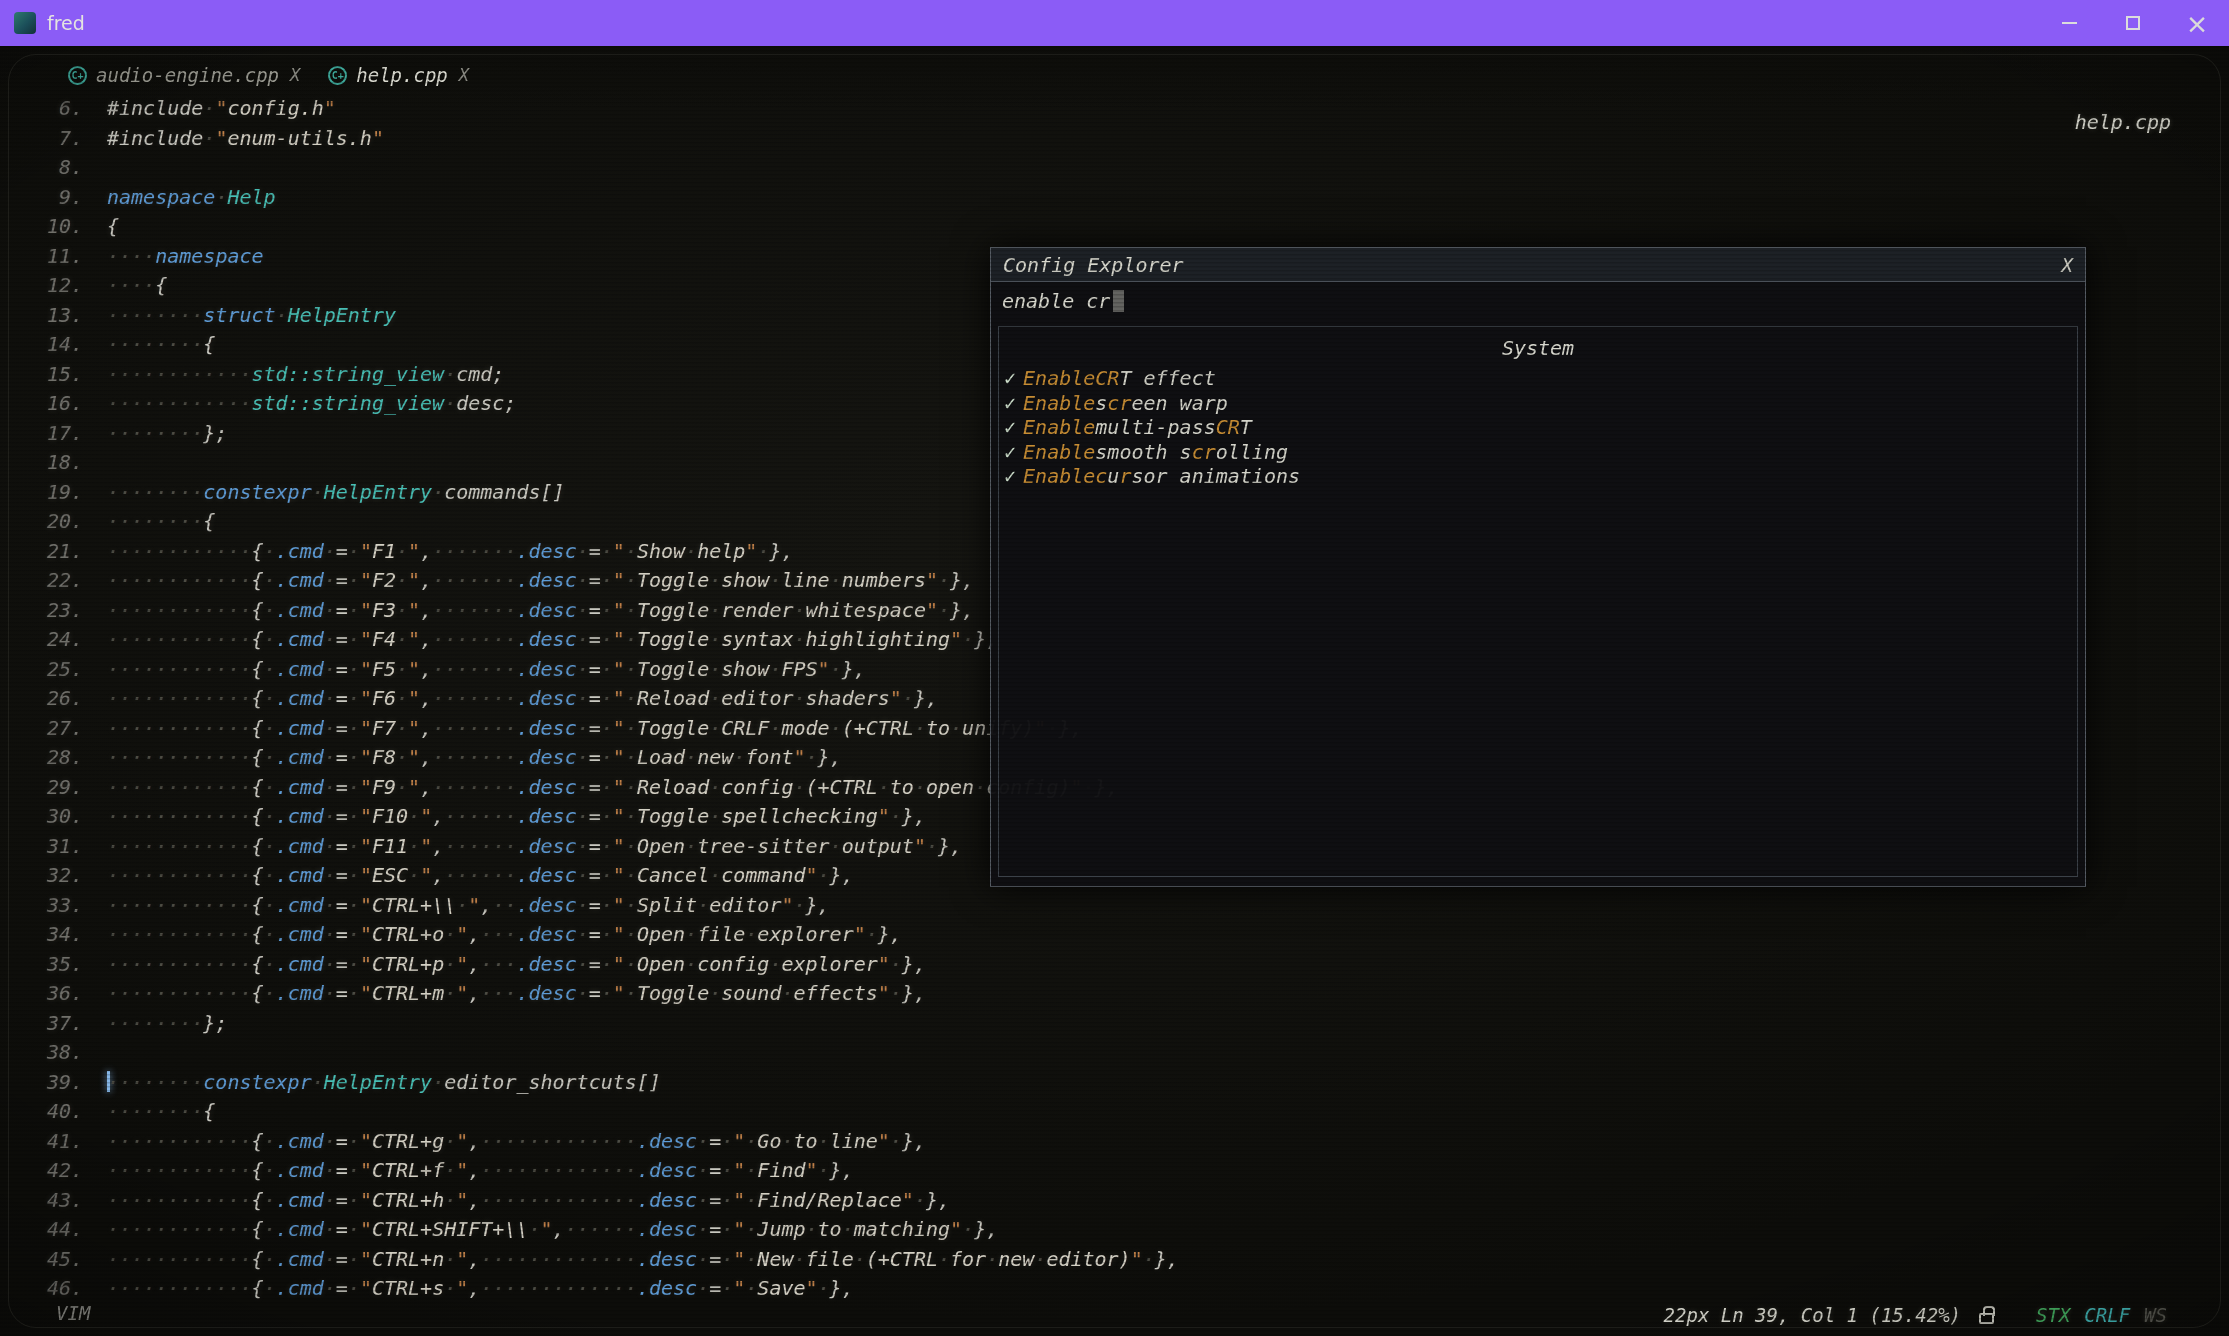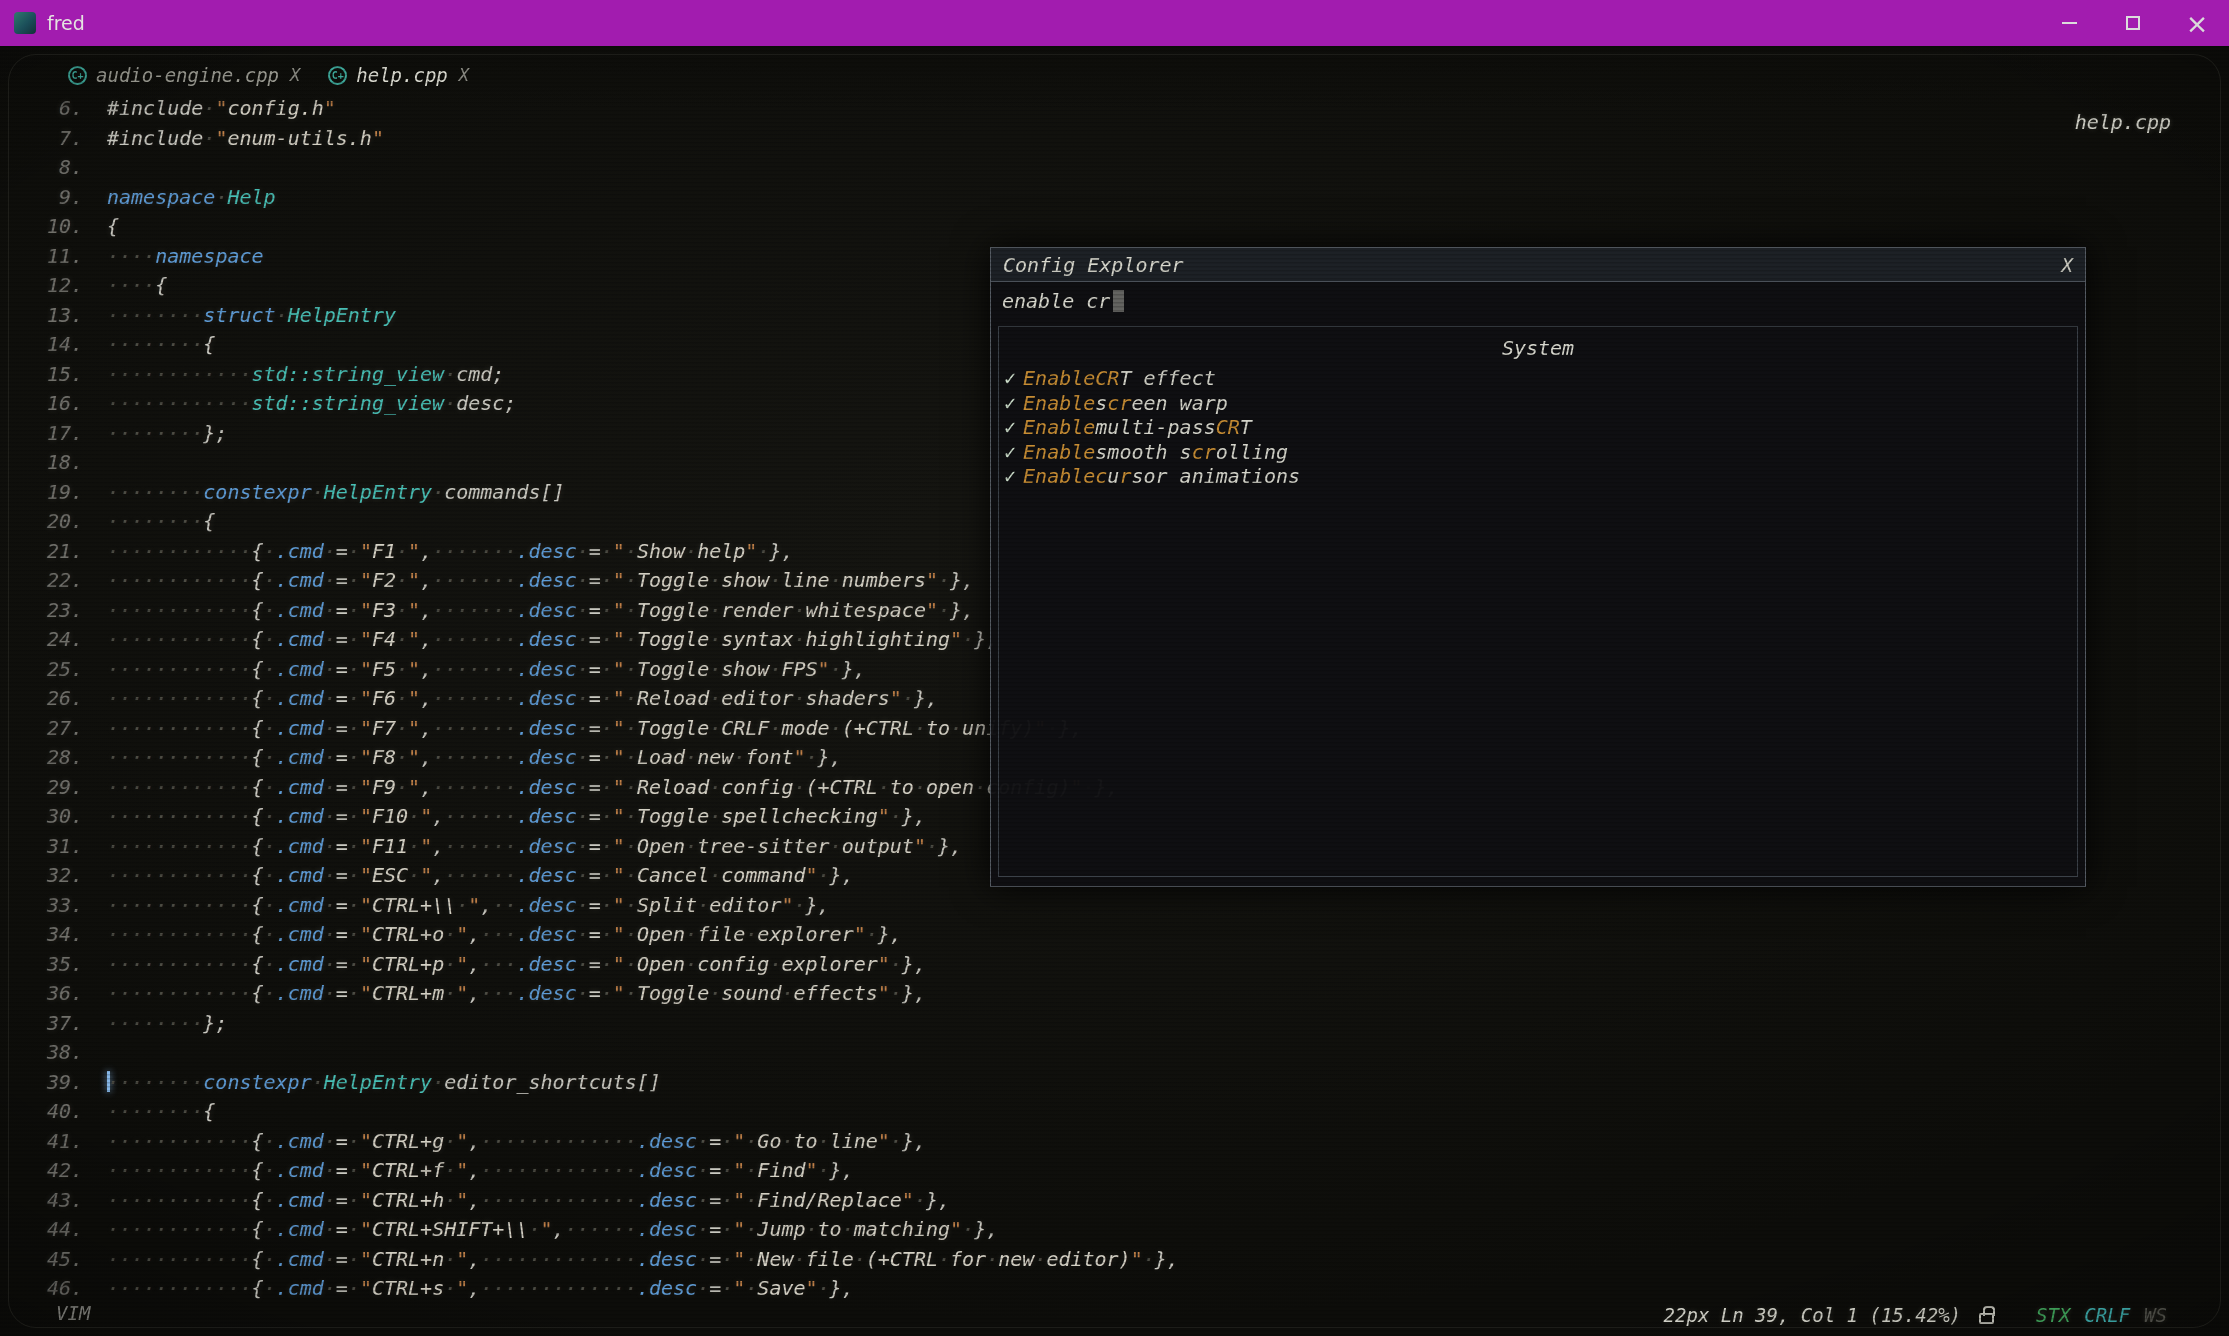--- a/index.html
+++ b/index.html
@@ -4,21 +4,21 @@
 <style>
   * { box-sizing: border-box; }
   html,body { margin:0; padding:0; }
   body {
     width:2229px; height:1336px; position:relative; overflow:hidden;
     background:#000; font-family:"DejaVu Sans Mono", monospace;
   }
 
   
   .titlebar {
-    position:absolute; top:0; left:0; width:100%; height:46px; background:#a21caf;
+    position:absolute; top:0; left:0; width:100%; height:46px; background:#8b5cf6;
     display:flex; align-items:center; padding-left:14px; z-index:60;
     font-family:"DejaVu Sans","Liberation Sans",sans-serif;
   }
   .app-icon { width:22px; height:22px; border-radius:4px; margin-right:11px;
     background:linear-gradient(135deg,#2f7a6d 0%,#1b4f5a 55%,#123038 100%); }
   .app-title { color:#e4e4e0; font-size:19px; }
   .win-controls { margin-left:auto; display:flex; height:100%; }
   .win-btn { width:64px; height:100%; display:flex; align-items:center; justify-content:center; color:#dadada; }
   .glyph-min { width:15px; height:2px; background:#dcdcdc; }
   .glyph-max { width:14px; height:14px; border:2px solid #dcdcdc; }

